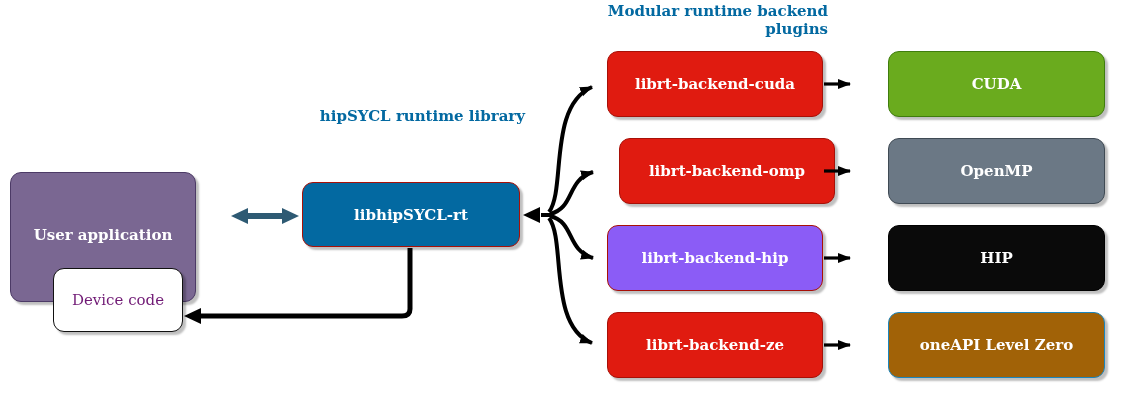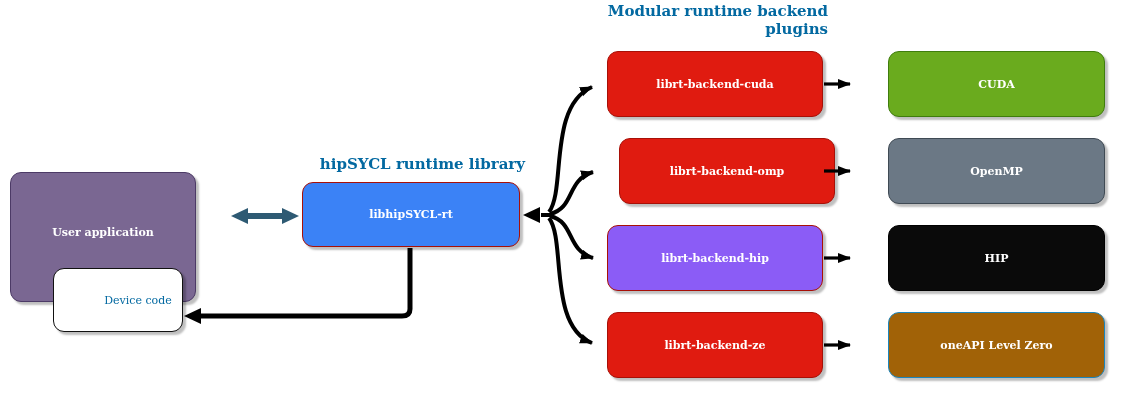--- a/index.html
+++ b/index.html
@@ -10,72 +10,71 @@
     position: relative;
     overflow: hidden;
   }
   .canvas { position: absolute; left: 0; top: 0; width: 1140px; height: 416px; }
   svg.arrows { position: absolute; left: 0; top: 0; z-index: 3; pointer-events: none; }
 
   .node {
     position: absolute;
     border-radius: 11px;
     display: flex; align-items: center; justify-content: center;
-    font-weight: bold; font-size: 11px; color: #ffffff;
+    font-weight: bold; font-size: 15px; color: #ffffff;
     box-shadow: 3px 3px 2px rgba(0,0,0,0.25);
     box-sizing: border-box;
     text-align: center;
     z-index: 2;
   }
   .node.purple { border: 1.5px solid #4c3a66; z-index: 1; }
   .node.red    { border: 1.5px solid #a81007; }
   .node.green  { border: 1.5px solid #3f7d0d; }
   .node.gray   { border: 1.5px solid #3f4a54; }
   .node.black  { border: 1.5px solid #000000; }
   .node.blue   { border: 1.5px solid #1b85bd; }
   .node.white  {
-    border: 1.5px solid #111111; color: #0369a1; font-weight: normal;
+    border: 1.5px solid #111111; color: #701a75; font-weight: normal;
     z-index: 2;
-    padding-left: 40px;
   }
 
   .diagram-title {
     position: absolute;
     font-weight: bold; font-size: 15px; color: #0369a1;
     text-align: right; line-height: 18px;
     z-index: 2;
   }
   #user-application   { left: 10px;  top: 172px; width: 186px; height: 130px; align-items: flex-start; padding-top: 53px; }
   #device-code        { left: 53px;  top: 268px; width: 130px; height: 64px; }
   #libhipsycl-rt      { left: 302px; top: 182px; width: 218px; height: 65px; }
 
   .backend { left: 607px; width: 216px; height: 66px; }
   .target  { left: 888px; width: 217px; height: 66px; }
   .row-0 { top: 51px; }
   .row-1 { top: 138px; }
   .row-2 { top: 225px; }
   .row-3 { top: 312px; }
 
   #title-plugins { left: 566px; top: 2px;   width: 262px; }
-  #title-runtime { left: 285px; top: 107px; width: 240px; margin-top: 48px; }
+  #title-runtime { left: 285px; top: 107px; width: 240px; }
 </style>
 </head>
 <body>
 
 <div class="canvas">
 
   <div class="diagram-title" id="title-plugins">
     <div>Modular runtime backend</div>
     <div>plugins</div>
   </div>
   <div class="diagram-title" id="title-runtime">hipSYCL runtime library</div>
 
   <div class="node purple" id="user-application" style="background: rgb(122, 103, 146);">User application</div>
   <div class="node white" id="device-code" style="background: rgb(255, 255, 255);">Device code</div>
-  <div class="node red" id="libhipsycl-rt" style="background: #3b82f6;">libhipSYCL-rt</div>
+  <div class="node red" id="libhipsycl-rt" style="background: #0369a1;">libhipSYCL-rt</div>
 
   <div class="node red backend row-0" style="background: rgb(224, 27, 16);">librt-backend-cuda</div>
   <div class="node red backend row-1" style="background: rgb(224, 27, 16); margin-left: 12px;">librt-backend-omp</div>
   <div class="node red backend row-2" style="background: #8b5cf6;">librt-backend-hip</div>
   <div class="node red backend row-3" style="background: rgb(224, 27, 16);">librt-backend-ze</div>
 
   <div class="node green target row-0" style="background: rgb(106, 171, 30);">CUDA</div>
   <div class="node gray  target row-1" style="background: rgb(107, 120, 133);">OpenMP</div>
   <div class="node black target row-2" style="background: rgb(10, 10, 10);">HIP</div>
   <div class="node blue  target row-3" style="background: #a16207;">oneAPI Level Zero</div>

